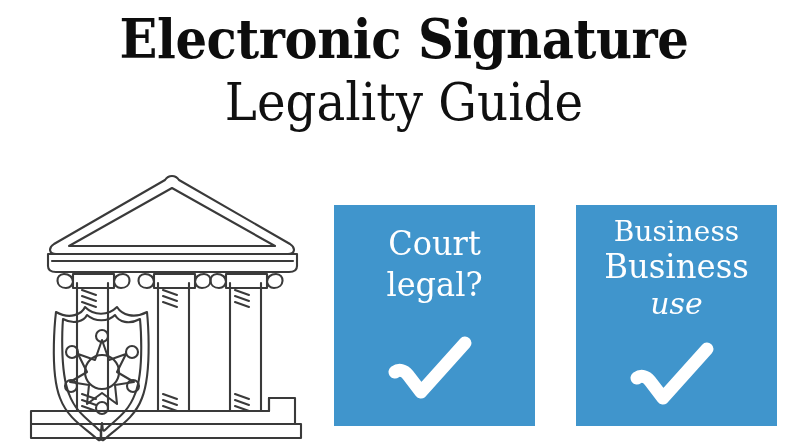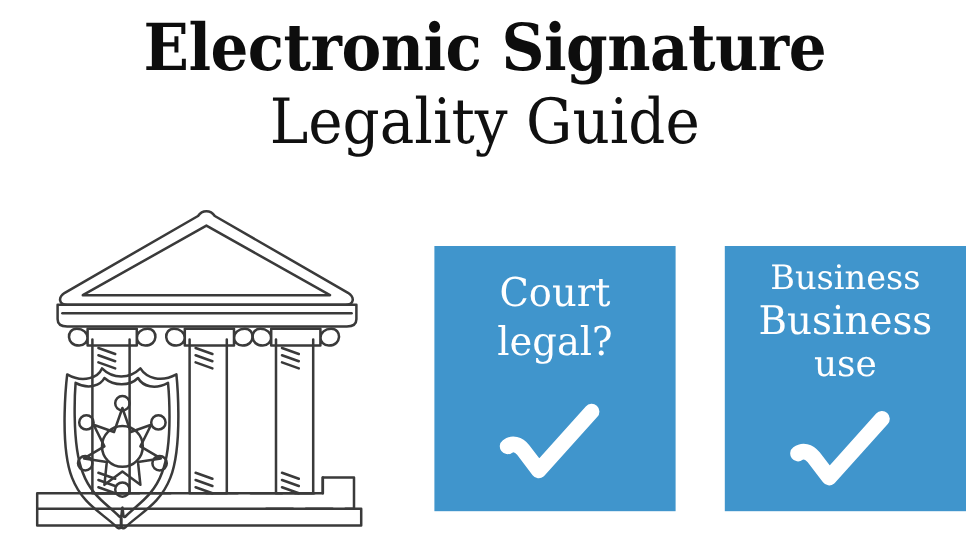--- a/index.html
+++ b/index.html
@@ -64,21 +64,20 @@
   }
 
   
   .card {
     position: absolute;
     background: #4095cc;
     display: flex;
     flex-direction: column;
     align-items: center;
     box-sizing: border-box;
-    margin-left: 28px;
   }
   .card-court {
     left: 334px;
     top: 205px;
     width: 201px;
     height: 221px;
     padding-top: 18px;
   }
   .card-business {
     left: 576px;
@@ -105,20 +104,21 @@
     line-height: 33px;
   }
   .label-business {
     font-size: 33px;
     line-height: 38px;
     transform: scaleX(0.98);
   }
   .label-use {
     font-size: 30px;
     line-height: 36px;
+    font-style: italic;
   }
   .check-wrap {
     margin-top: auto;
     margin-bottom: 14px;
     width: 100%;
     display: flex;
     justify-content: center;
   }
   .check-wrap-court { margin-bottom: 20px; }
 </style>

